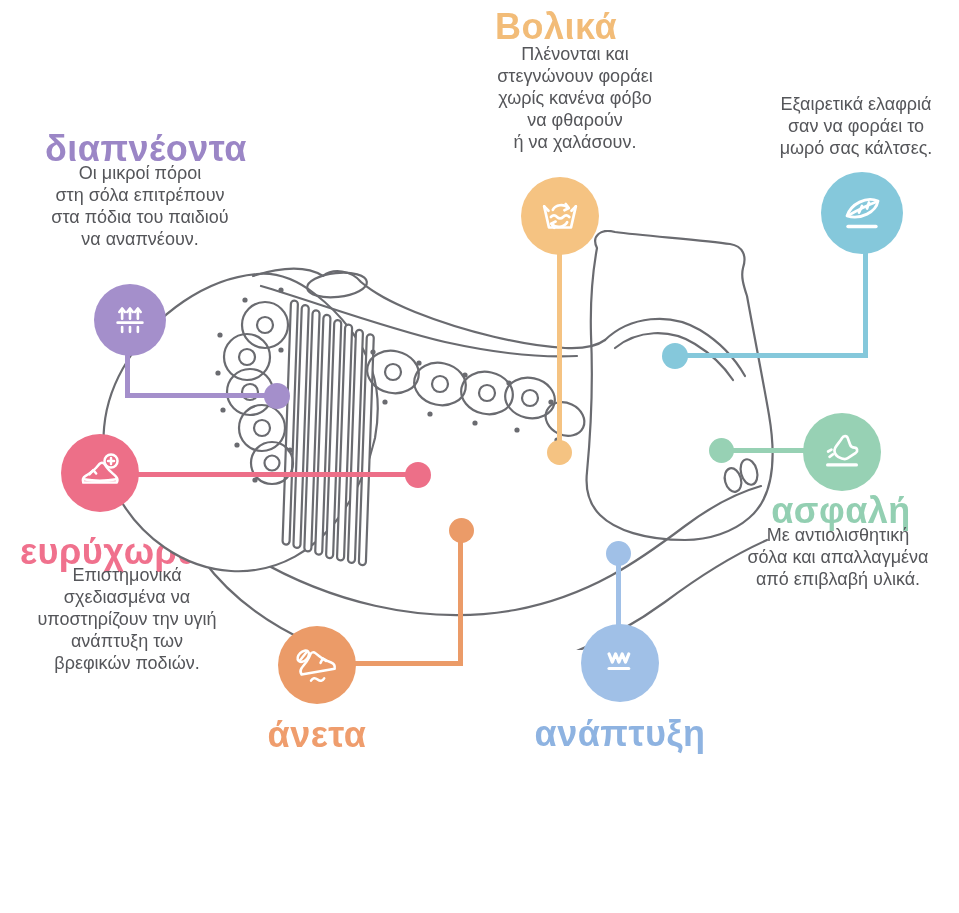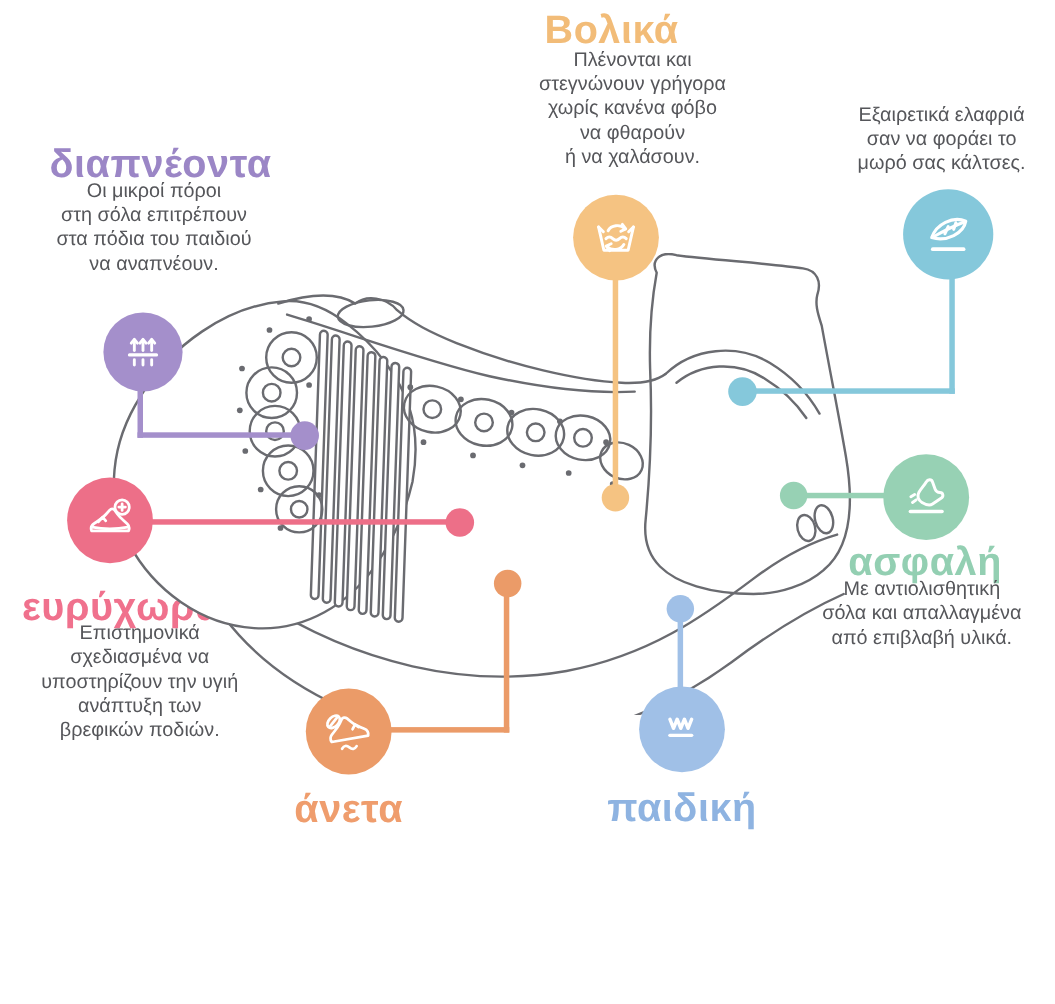--- a/index.html
+++ b/index.html
@@ -293,24 +293,24 @@
         <line x1="12" y1="30" x2="33.6" y2="30"></line>
       </g>
     </svg>
   </div>
 
   <div class="title c-volika" id="t-volika">Βολικά</div>
   <div class="title c-diapneonta" id="t-diapneonta">διαπνέοντα</div>
   <div class="title c-evrychora" id="t-evrychora">ευρύχωρα</div>
   <div class="title c-asfali" id="t-asfali">ασφαλή</div>
   <div class="title c-aneta" id="t-aneta">άνετα</div>
-  <div class="title c-eukampta" id="t-eukampta">παιδική</div>
+  <div class="title c-eukampta" id="t-eukampta">ανάπτυξη</div>
 
   <div class="desc" id="d-volika">Πλένονται και
-στεγνώνουν γρήγορα
+στεγνώνουν φοράει
 χωρίς κανένα φόβο
 να φθαρούν
 ή να χαλάσουν.</div>
   <div class="desc" id="d-elafria">Εξαιρετικά ελαφριά
 σαν να φοράει το
 μωρό σας κάλτσες.</div>
   <div class="desc" id="d-diapneonta">Οι μικροί πόροι
 στη σόλα επιτρέπουν
 στα πόδια του παιδιού
 να αναπνέουν.</div>

